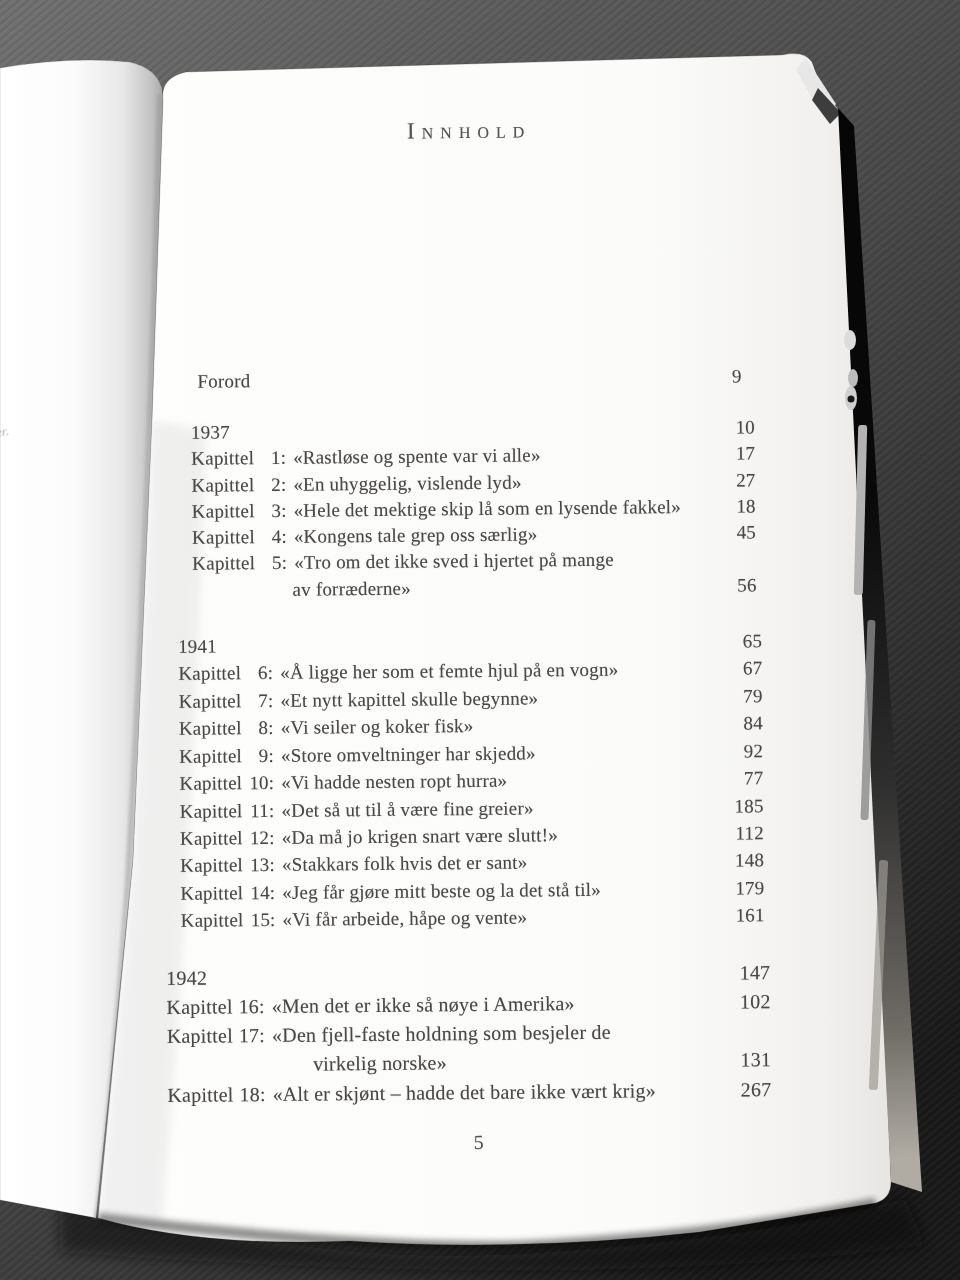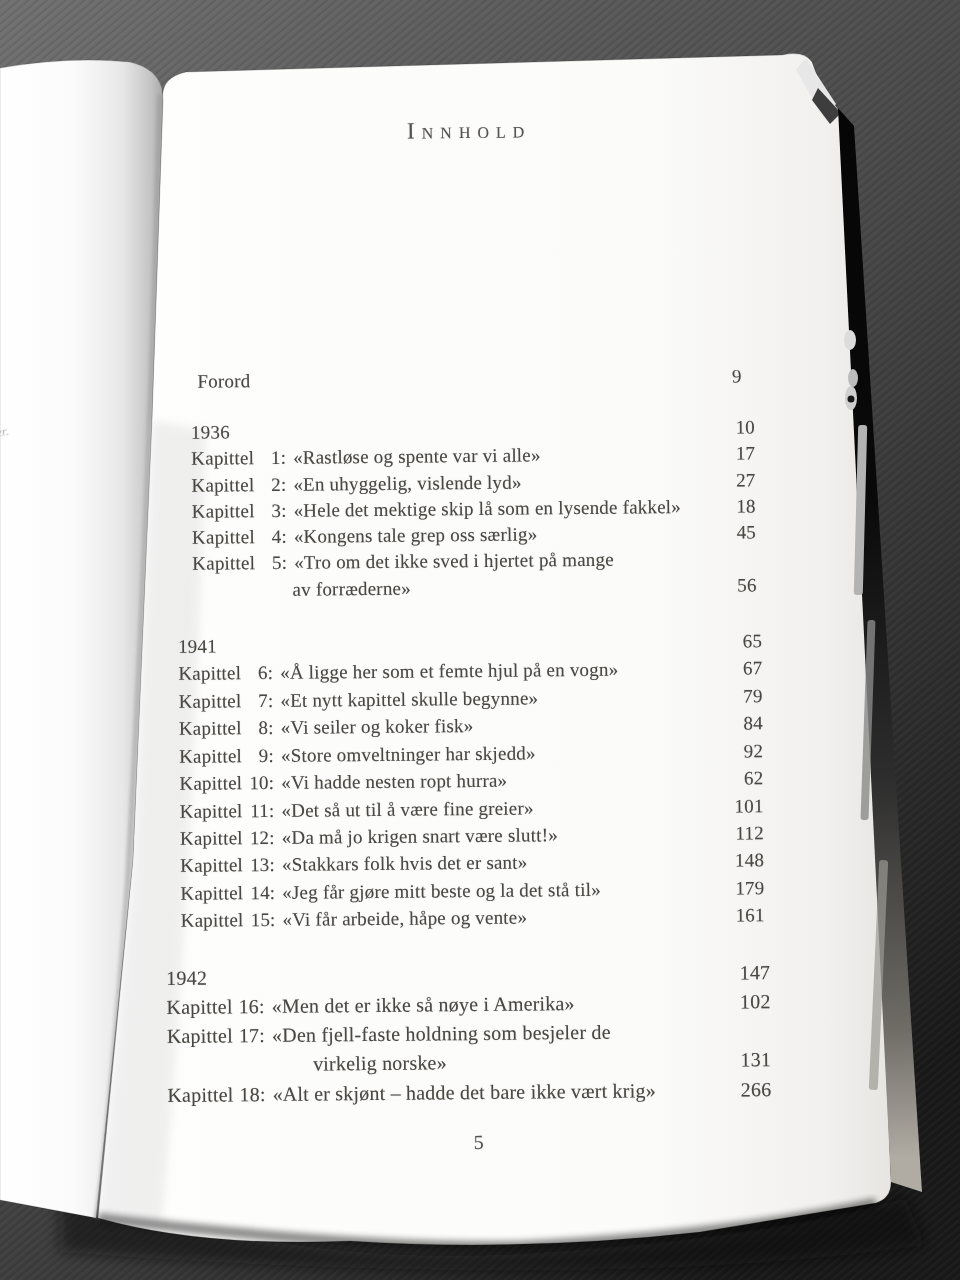--- a/index.html
+++ b/index.html
@@ -142,21 +142,21 @@
     <div class="toc-title">Innhold</div>
 
     <div class="toc-list">
       <div class="row forord">
         <span class="label">Forord</span>
         <span class="pg">9</span>
       </div>
       <div id="sections">
           <div class="section sec-0">
             <div class="row">
-              <span class="label year">1936</span>
+              <span class="label year">1937</span>
               <span class="pg">10</span>
             </div>
             <div class="row">
               <span class="prefix">Kapittel</span>
               <span class="knum">1:</span>
               <span class="title">«Rastløse og spente var vi alle»</span>
               <span class="pg">17</span>
             </div>
             <div class="row">
               <span class="prefix">Kapittel</span>
@@ -213,27 +213,27 @@
             <div class="row">
               <span class="prefix">Kapittel</span>
               <span class="knum">9:</span>
               <span class="title">«Store omveltninger har skjedd»</span>
               <span class="pg">92</span>
             </div>
             <div class="row">
               <span class="prefix">Kapittel</span>
               <span class="knum">10:</span>
               <span class="title">«Vi hadde nesten ropt hurra»</span>
-              <span class="pg">62</span>
+              <span class="pg">77</span>
             </div>
             <div class="row">
               <span class="prefix">Kapittel</span>
               <span class="knum">11:</span>
               <span class="title">«Det så ut til å være fine greier»</span>
-              <span class="pg">101</span>
+              <span class="pg">185</span>
             </div>
             <div class="row">
               <span class="prefix">Kapittel</span>
               <span class="knum">12:</span>
               <span class="title">«Da må jo krigen snart være slutt!»</span>
               <span class="pg">112</span>
             </div>
             <div class="row">
               <span class="prefix">Kapittel</span>
               <span class="knum">13:</span>
@@ -271,21 +271,21 @@
               <span class="pg"></span>
             </div>
             <div class="row">
               <span class="cont">virkelig norske»</span>
               <span class="pg">131</span>
             </div>
             <div class="row">
               <span class="prefix">Kapittel</span>
               <span class="knum">18:</span>
               <span class="title">«Alt er skjønt – hadde det bare ikke vært krig»</span>
-              <span class="pg">266</span>
+              <span class="pg">267</span>
             </div>
           </div>
         </div>
     </div>
 
     <div class="folio">5</div>
   </div>
 </div>
 
 </body></html>

